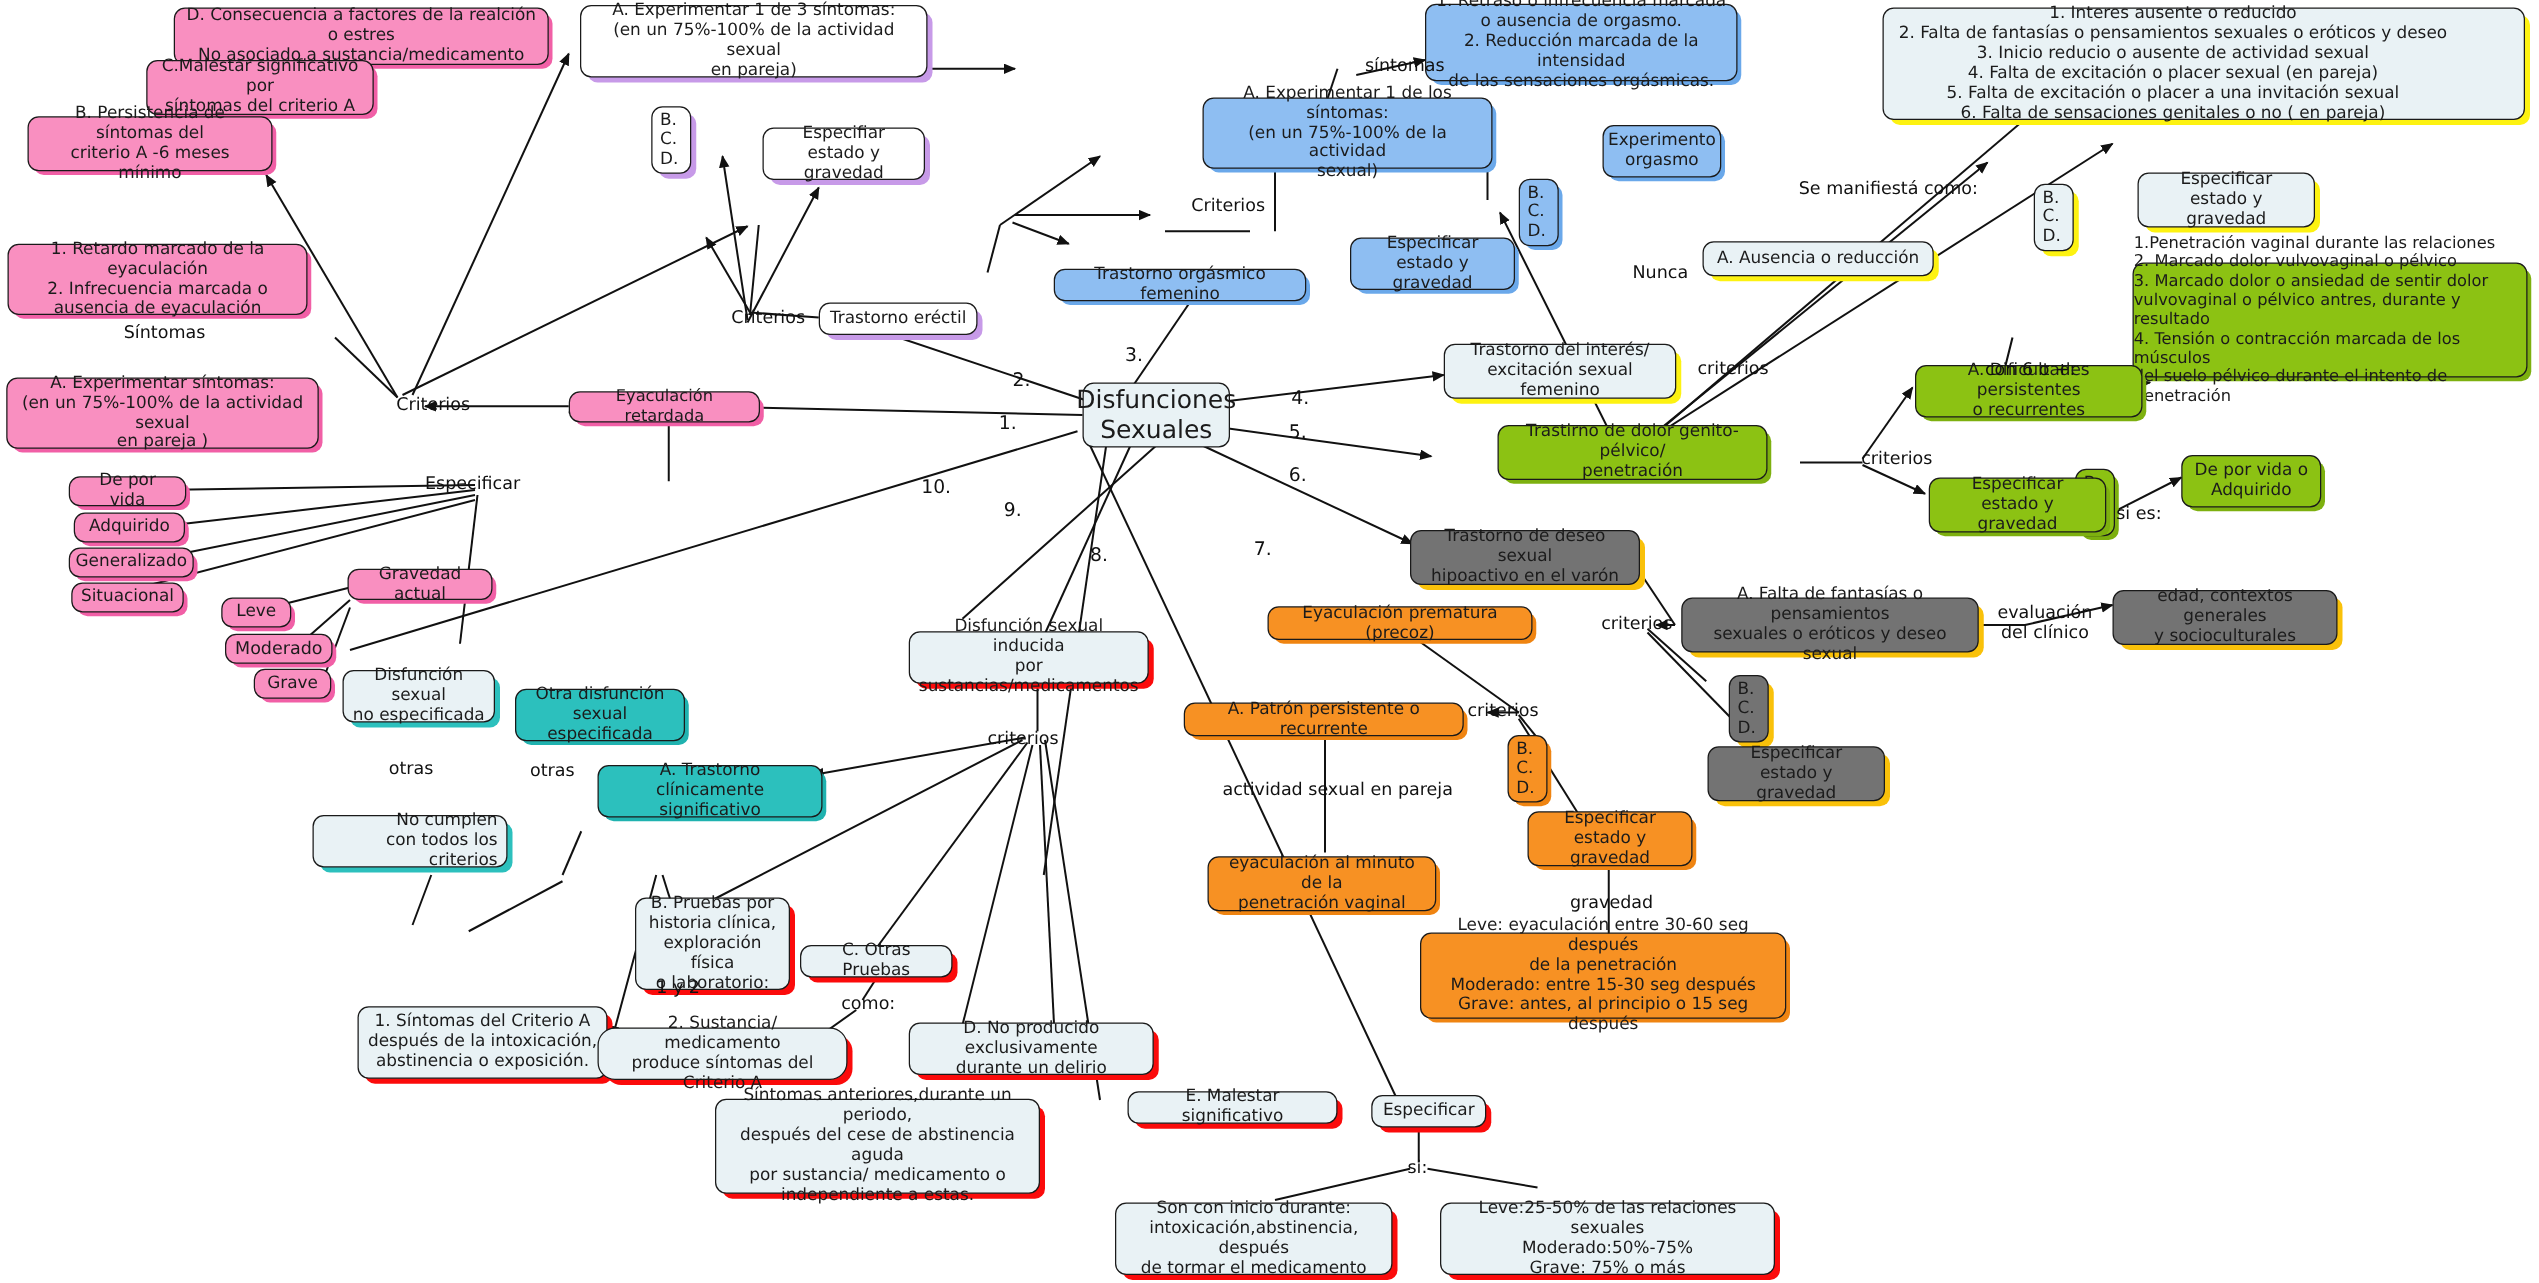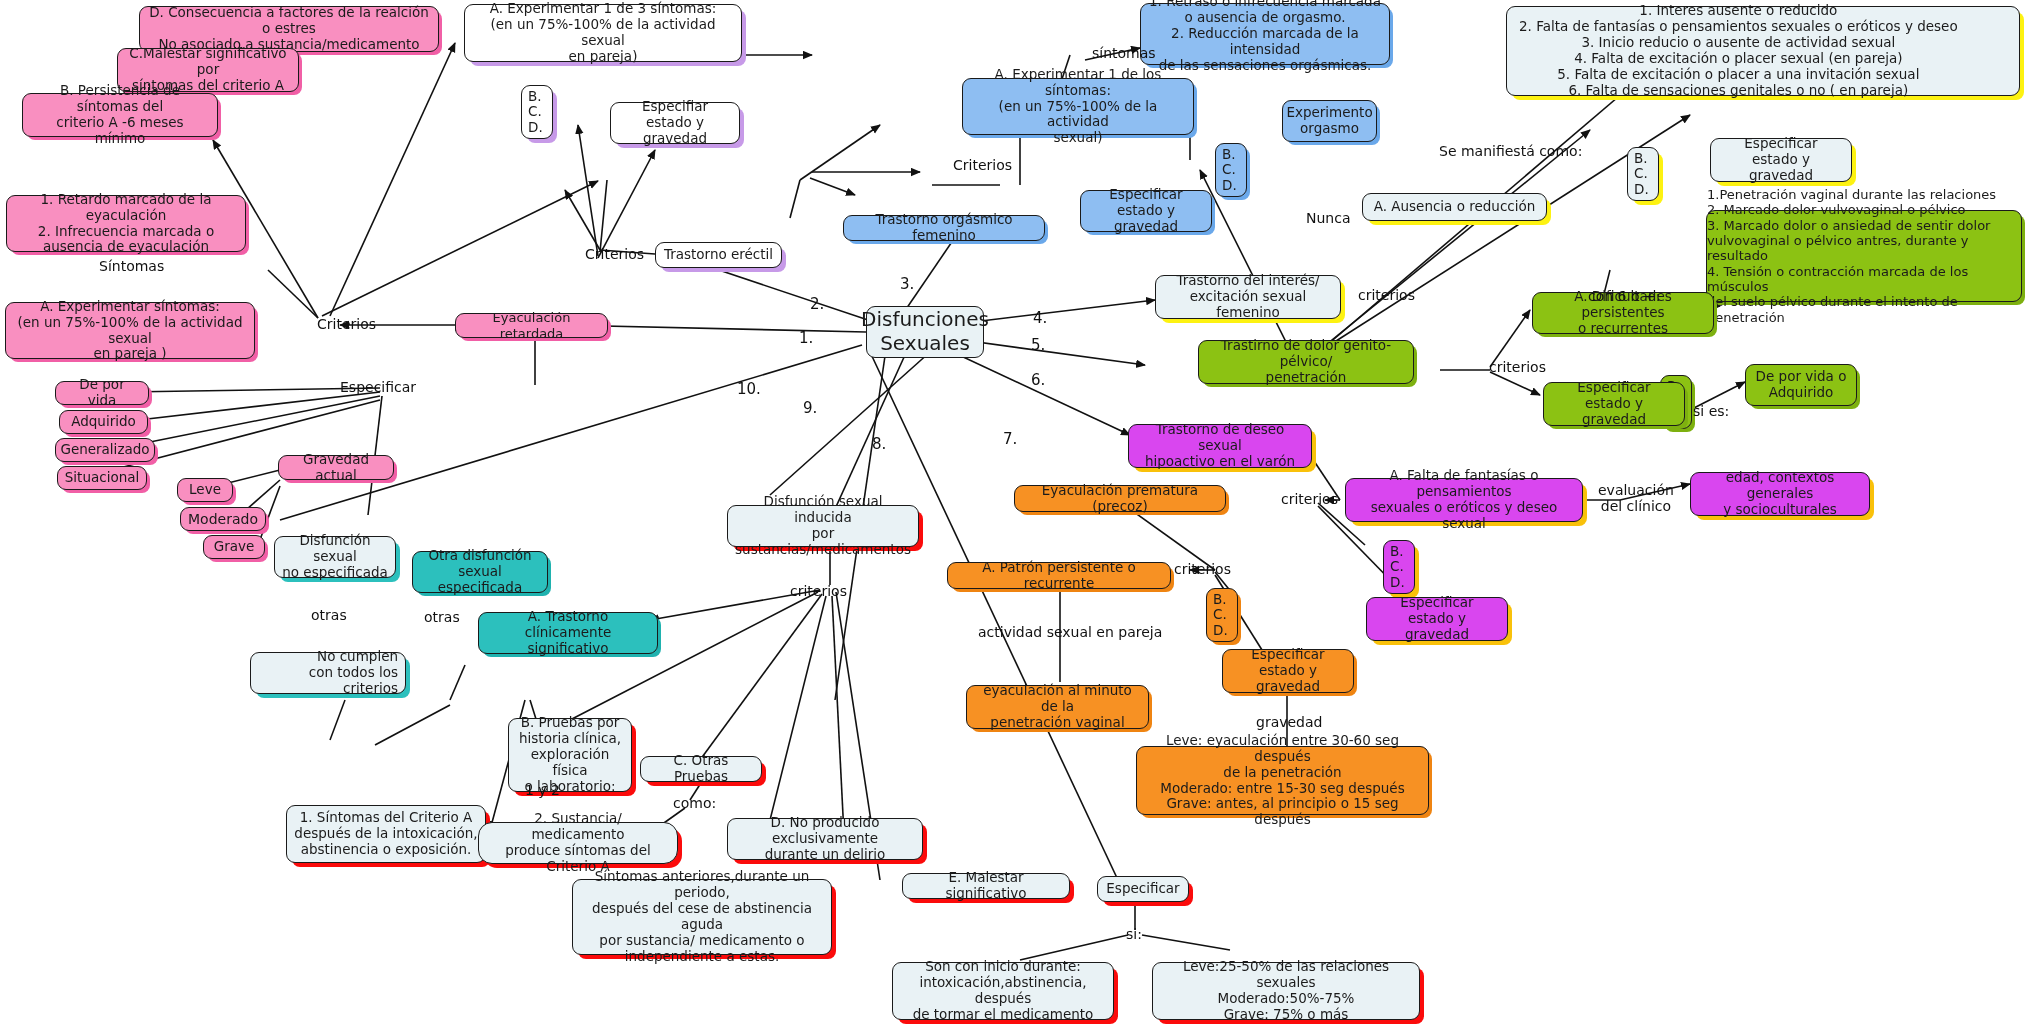--- a/index.html
+++ b/index.html
@@ -17,21 +17,21 @@
        font-size:14px;line-height:1.1;}
   
   .pink   {background:#f98fc0;box-shadow:4px 4px 0 -1px #f15fa6;}
   .blue   {background:#8ebef2;box-shadow:4px 4px 0 -1px #6aa8ea;}
   .violet {background:#ffffff;box-shadow:5px 5px 0 -1px #c79ae8;}
   .green  {background:#8cc213;box-shadow:4px 4px 0 -1px #7db00f;}
   .orange {background:#f79123;box-shadow:4px 4px 0 -1px #ef8411;}
   .teal   {background:#2cc0bd;box-shadow:4px 4px 0 -1px #1fb2af;}
   .tealw  {background:#e9f2f5;box-shadow:5px 5px 0 -1px #2cc0bd;}
   .yellow {background:#e9f2f5;box-shadow:5px 5px 0 -1px #fdf211;}
-  .amber  {background:#d946ef;box-shadow:5px 5px 0 -1px #f9c10a;}
+  .amber  {background:#737373;box-shadow:5px 5px 0 -1px #f9c10a;}
   .red    {background:#e9f2f5;box-shadow:5px 5px 0 -1px #fb0b0b;}
   .plain  {background:#e9f2f5;}
   .letters{flex-direction:column;align-items:flex-start;justify-content:center;padding:3px 6px;}
   .letters span{display:block;line-height:1.12;}
 </style>
 </head>
 <body>
 
 <div id="canvas">
 

